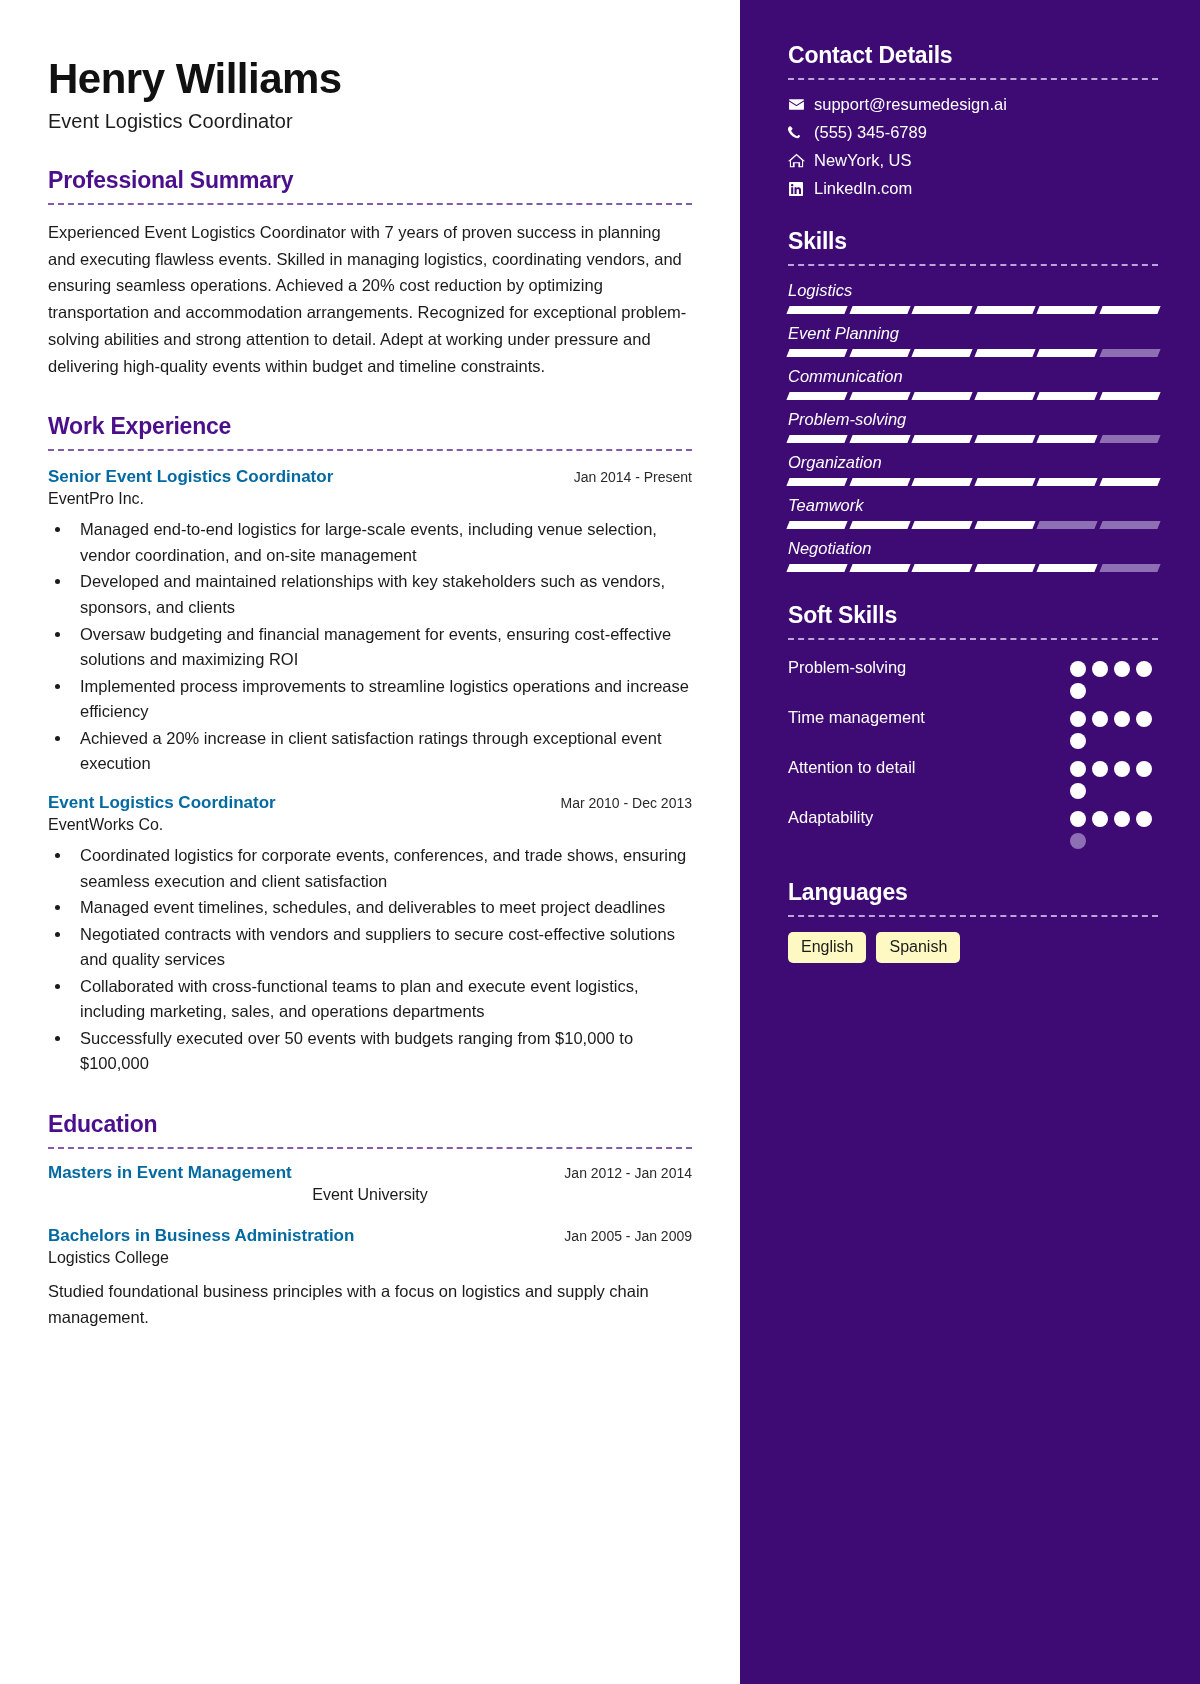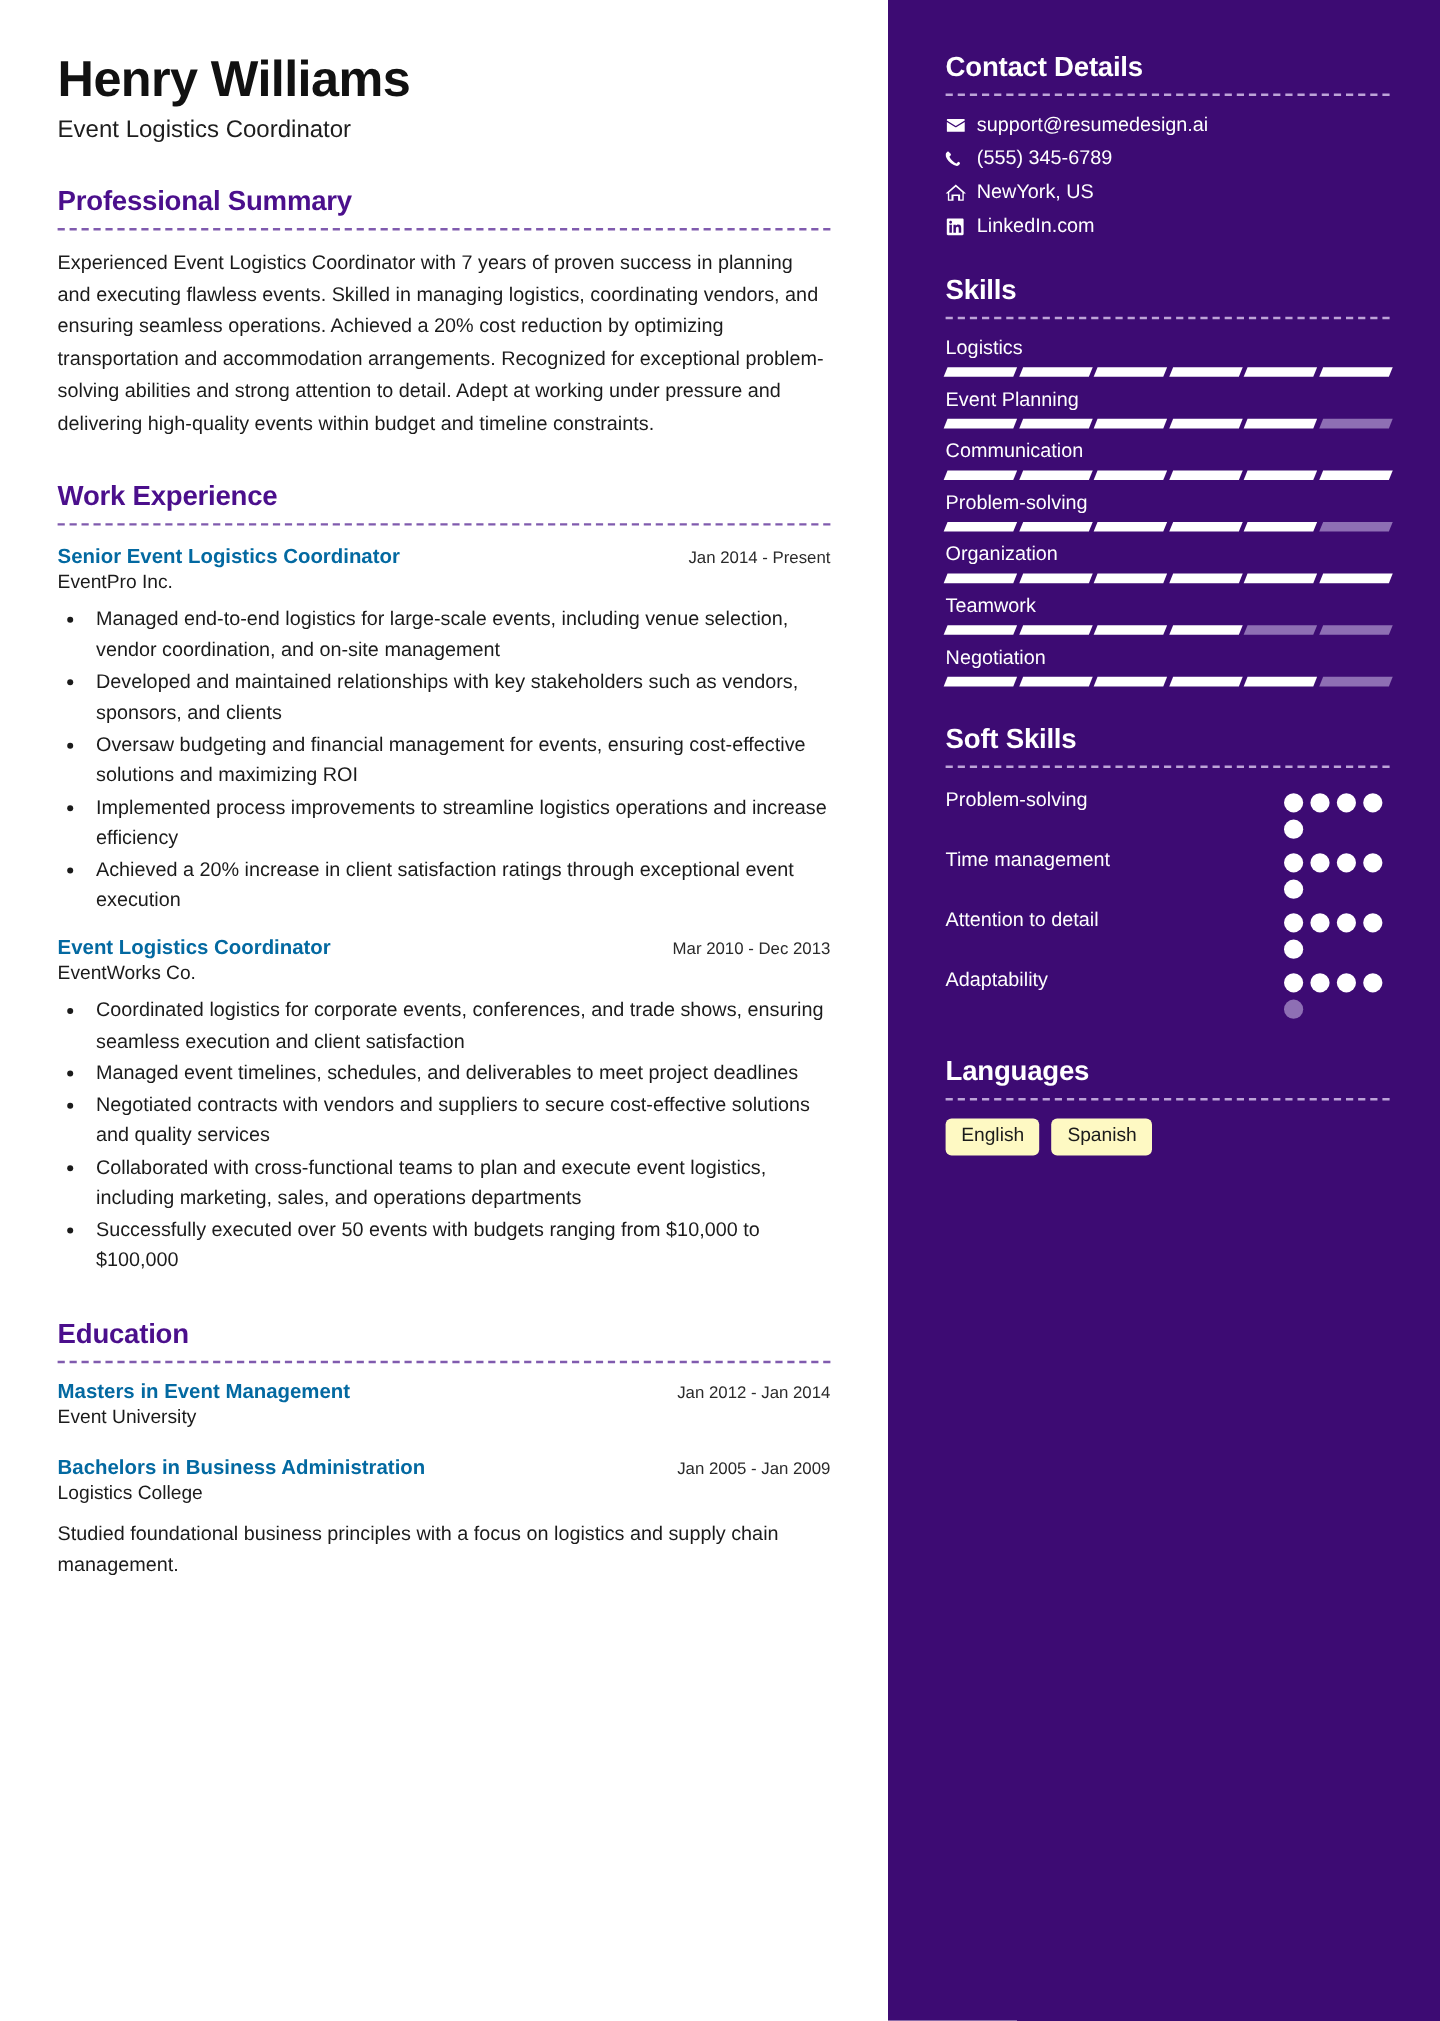--- a/index.html
+++ b/index.html
@@ -4,21 +4,21 @@
 <style>
   * { box-sizing: border-box; margin: 0; padding: 0; }
   html, body {
     width: 1200px; height: 1684px;
     font-family: "Liberation Sans", sans-serif;
     background: #ffffff;
   }
   .page { position: relative; width: 1200px; height: 1684px; display: flex; overflow: hidden; }
 
   
-  .left { width: 740px; background: #ffffff; padding: 42px 48px 0 48px; }
+  .left { width: 740px; background: #ffffff; padding: 55px 48px 0 48px; }
 
   .name {
     font-size: 42px; font-weight: bold; color: #111111;
     letter-spacing: -0.5px; line-height: 1.12;
   }
   .job-title { font-size: 20px; color: #1d1d1d; margin-top: 8px; font-weight: 400; }
 
   .section { margin-top: 34px; }
   .section-head {
     font-size: 23px; font-weight: bold; color: #4B0F8C;
@@ -40,21 +40,21 @@
   .entry-date { font-size: 14px; color: #2a2a2a; white-space: nowrap; padding-left: 14px; }
   .entry-org { font-size: 16px; color: #1b1b1b; margin-top: 3px; }
   .entry-desc { font-size: 16.5px; color: #1b1b1b; margin-top: 12px; line-height: 1.55; }
 
   ul.bullets { margin: 9px 0 0 24px; }
   ul.bullets li {
     font-size: 16.5px; line-height: 1.55; color: #1b1b1b;
     margin-bottom: 1px; padding-left: 8px;
   }
   .edu-entry { margin-top: 22px; }
-  .edu-entry:first-of-type { margin-top: 14px; }
+  .edu-entry:first-of-type { margin-top: 14px; text-align: center; }
 
   
   .right {
     width: 460px; background: #3D0B73; color: #ffffff;
     padding: 42px 42px 0 48px;
   }
   .side-head {
     font-size: 23px; font-weight: bold; color: #ffffff; letter-spacing: -0.2px;
   }
   .side-rule {
@@ -64,21 +64,21 @@
   .side-block { margin-top: 30px; }
   .side-block:first-child { margin-top: 0; }
 
   
   .contact-row { display: flex; align-items: center; margin-bottom: 9px; }
   .c-icon { width: 26px; flex: 0 0 26px; display: flex; align-items: center; }
   .c-icon svg { fill: #ffffff; display: block; }
   .c-text { font-size: 16.5px; color: #ffffff; }
 
   
-  .skill-item { margin-bottom: 10px; }
+  .skill-item { margin-bottom: 10px; font-style: italic; }
   .skill-name { font-size: 16.5px; color: #ffffff; margin-bottom: 6px; }
   .skill-bar { display: flex; gap: 5px; }
   .seg {
     flex: 1 1 0; height: 8px; background: #ffffff;
     transform: skewX(-22deg);
   }
   .seg.dim { background: #8E6FB4; }
 
   
   .soft-row {

